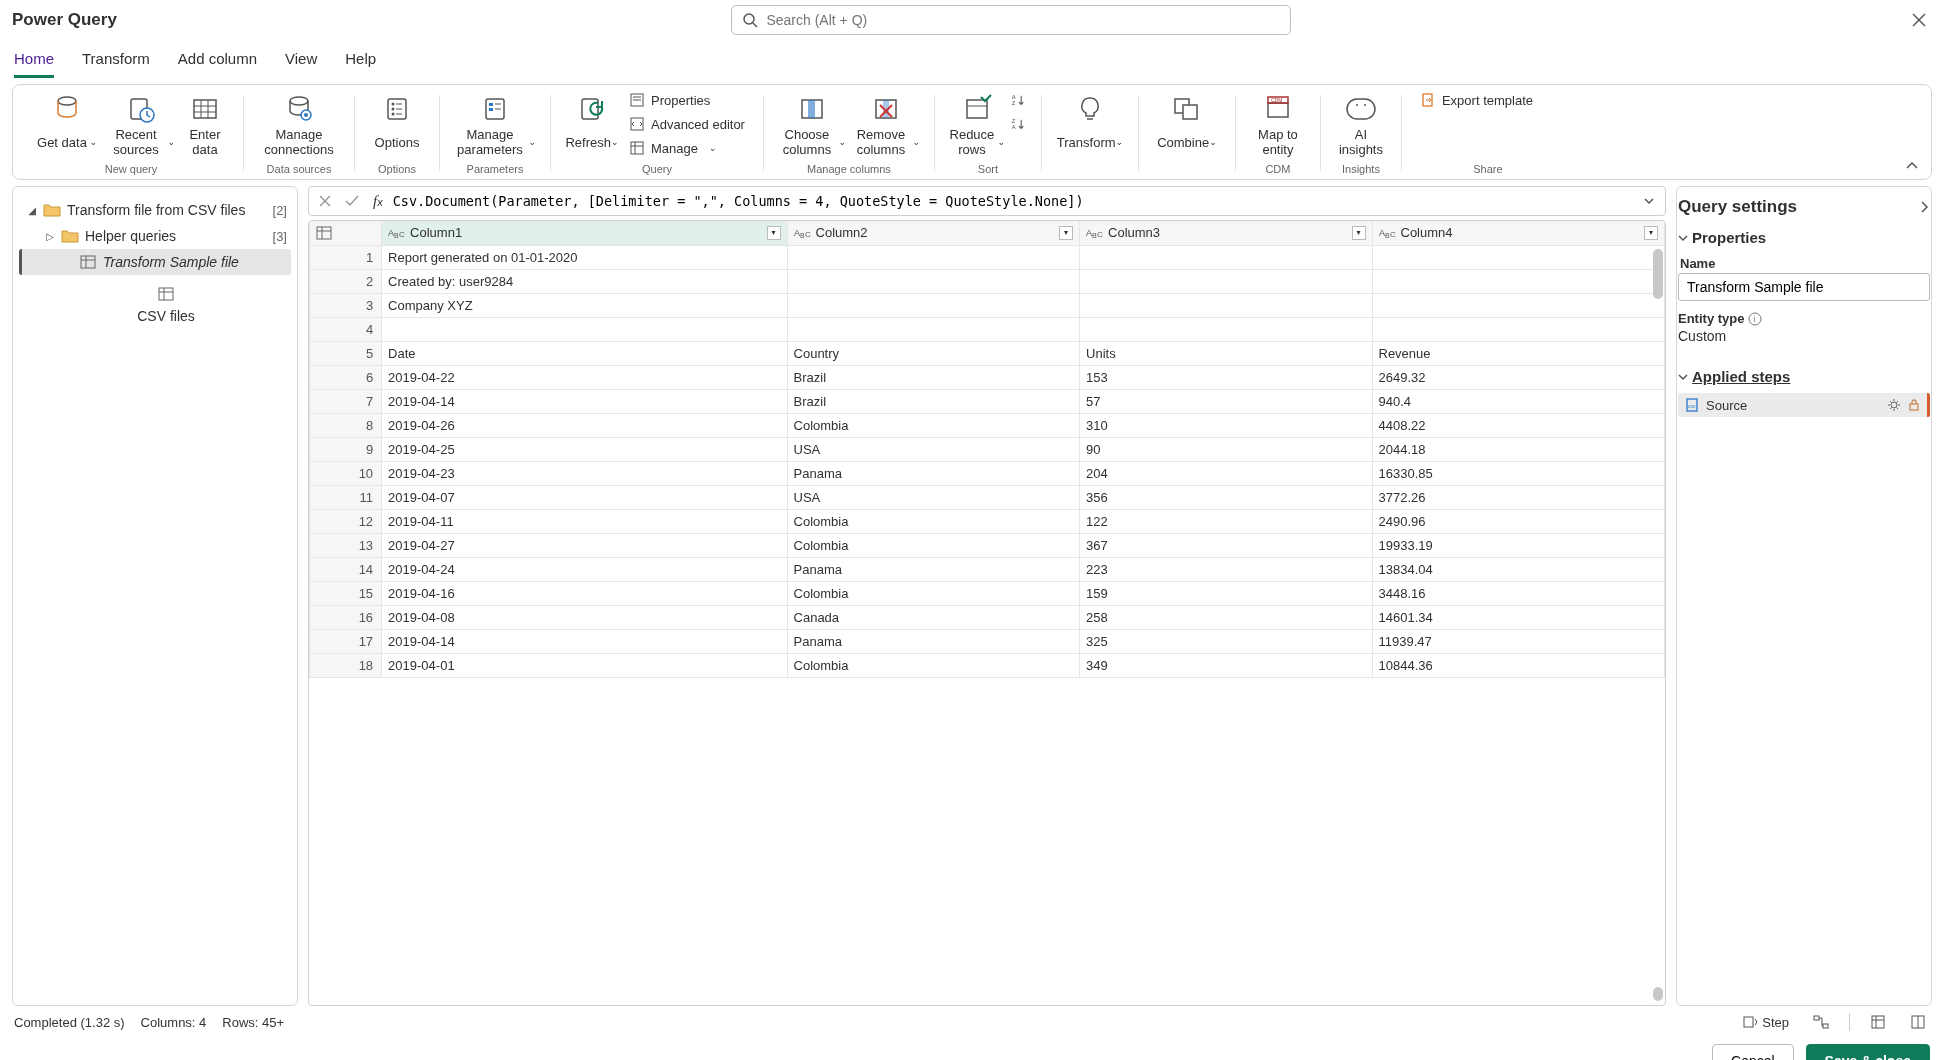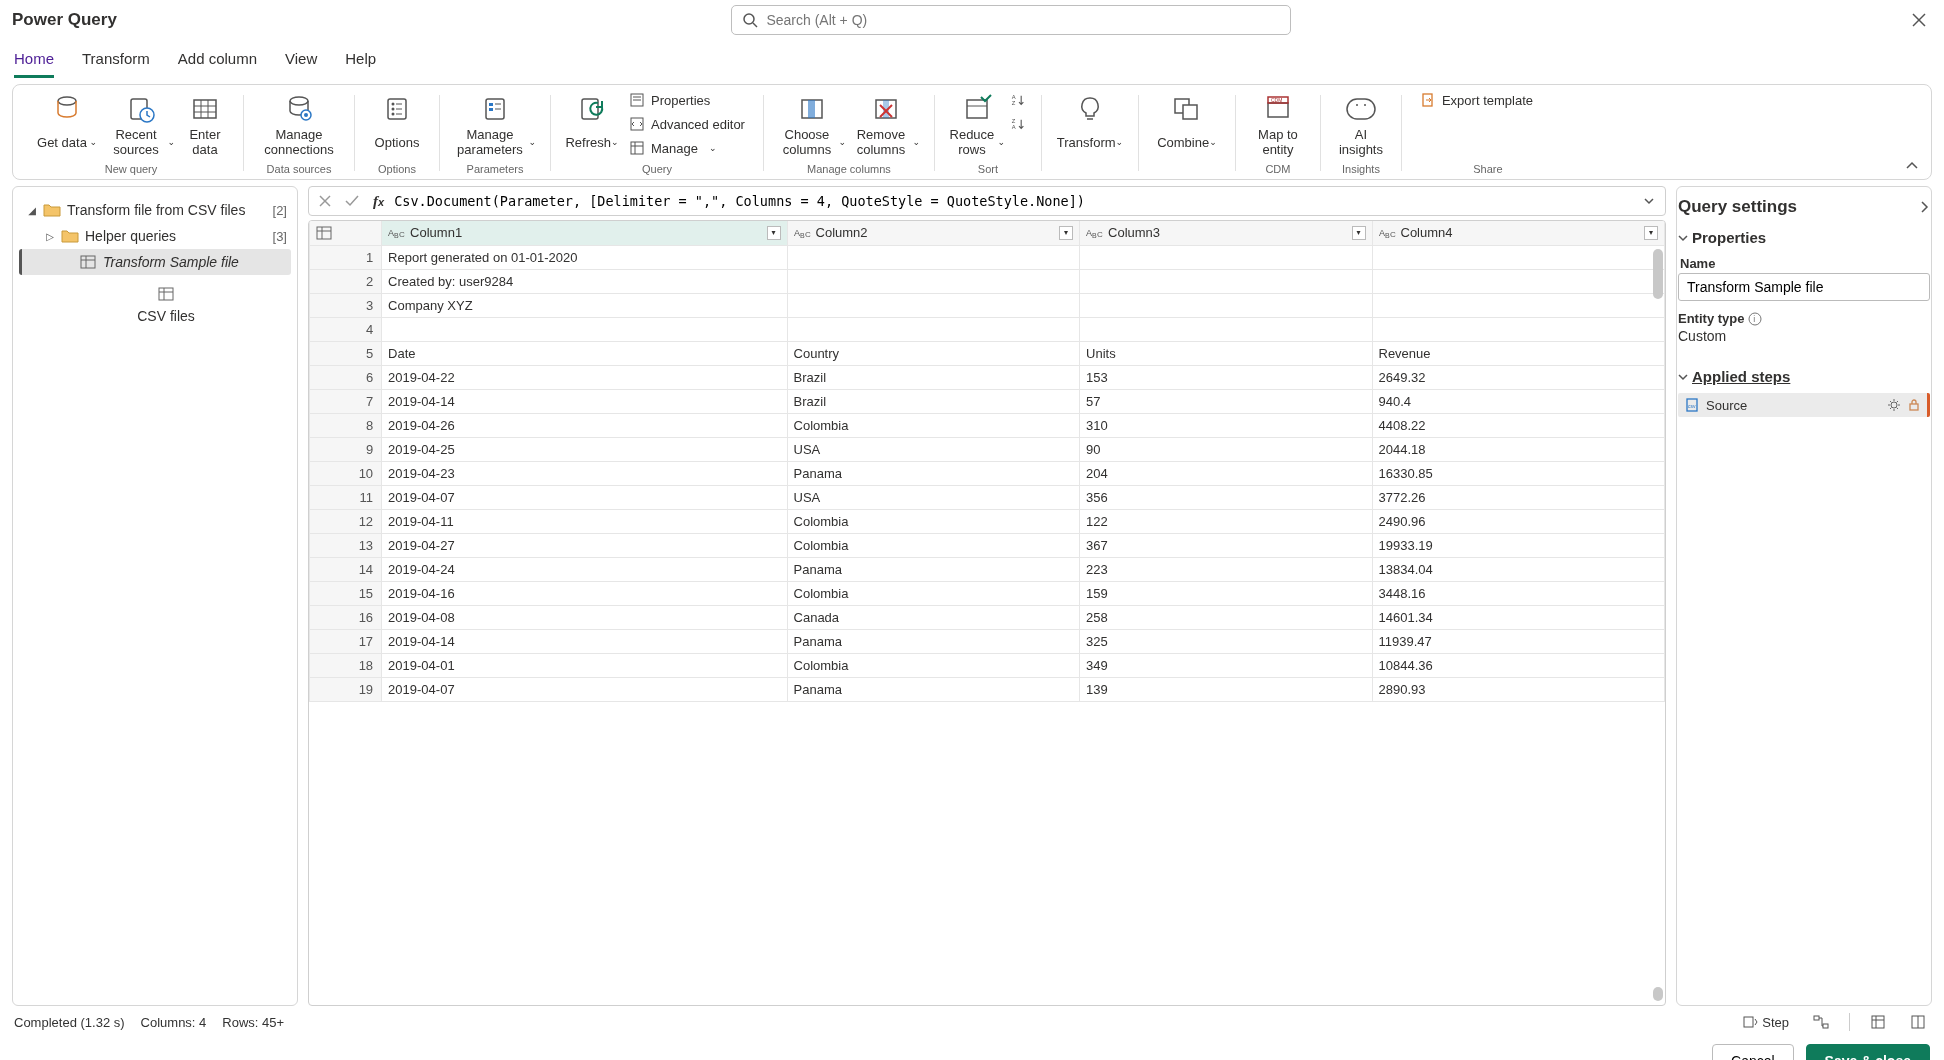--- a/index.html
+++ b/index.html
@@ -37,21 +37,21 @@
 .queries-head-title { font-size: 17px; font-weight: 600; }
 .tree { font-size: 14px; }
 .tree-item { display: flex; align-items: center; padding: 5px 4px; cursor: pointer; border-radius: 3px; gap:6px;}
 .tree-item.selected { background: #e5e5e5; border-left: 3px solid #555; padding-left:1px;}
 .tree-item .count { margin-left: auto; color: #666; font-size:13px; }
 .tree-icon { width: 18px; height: 16px; flex-shrink:0; }
 .tree-caret { width:10px; text-align:center; font-size:10px; color:#555;}
 
 .grid-panel { flex: 1; display:flex; flex-direction:column; min-width:0;}
 .formula-bar { display: flex; align-items: center; gap: 6px; border: 1px solid #cfcfcf; border-radius: 4px; height: 30px; padding: 0 6px; background:#fff; margin-bottom:4px;}
-.formula-bar .fx { font-style: italic; font-family: "Times New Roman", serif; font-size: 15px; padding:0 4px;font-weight:bold;}
+.formula-bar .fx { font-style: italic; font-family: "Times New Roman", serif; font-size: 15px; padding:0 4px;}
 .formula-bar input { flex:1; border:none; outline:none; font-family: Consolas, monospace; font-size: 13.5px; }
 .fb-btn { cursor:pointer; padding:2px 4px; color:#888;}
 .grid-wrap { flex:1; border:1px solid #cfcfcf; border-radius:4px; overflow:hidden; position:relative; background:#fff;}
 table.data { border-collapse: collapse; width:100%; font-size:13px; }
 table.data th, table.data td { border: 1px solid #e6e6e6; border-top:none; padding: 3px 6px; text-align: left; height:24px; white-space:nowrap; overflow:hidden;}
 table.data th { background: #f6f6f6; font-weight: normal; position:relative; }
 table.data th.selcol-th { background:#e1f0ec;}
 table.data .rownum { width: 36px; text-align: right; color: #555; background: #f6f6f6; padding-right:8px;}
 .col-head { display:flex; align-items:center; gap:4px; }
 .col-head .filter { margin-left:auto; border:1px solid #bbb; width:14px; height:14px; display:flex; align-items:center; justify-content:center; font-size:8px; background:#fff;}
@@ -637,27 +637,20 @@
               <td>325</td>
               <td>11939.47</td>
             </tr>
             <tr>
               <td class="rownum">18</td>
               <td>2019-04-01</td>
               <td>Colombia</td>
               <td>349</td>
               <td>10844.36</td>
             </tr>
-            <tr>
-              <td class="rownum">19</td>
-              <td>2019-04-07</td>
-              <td>Panama</td>
-              <td>139</td>
-              <td>2890.93</td>
-            </tr>
           </tbody>
         </table>
       <div class="scrollthumb"></div>
       <div class="scrollthumb2"></div>
     </div>
   </div>
 
   <div class="settings-panel">
     <div class="settings-head">
       <span>Query settings</span>

